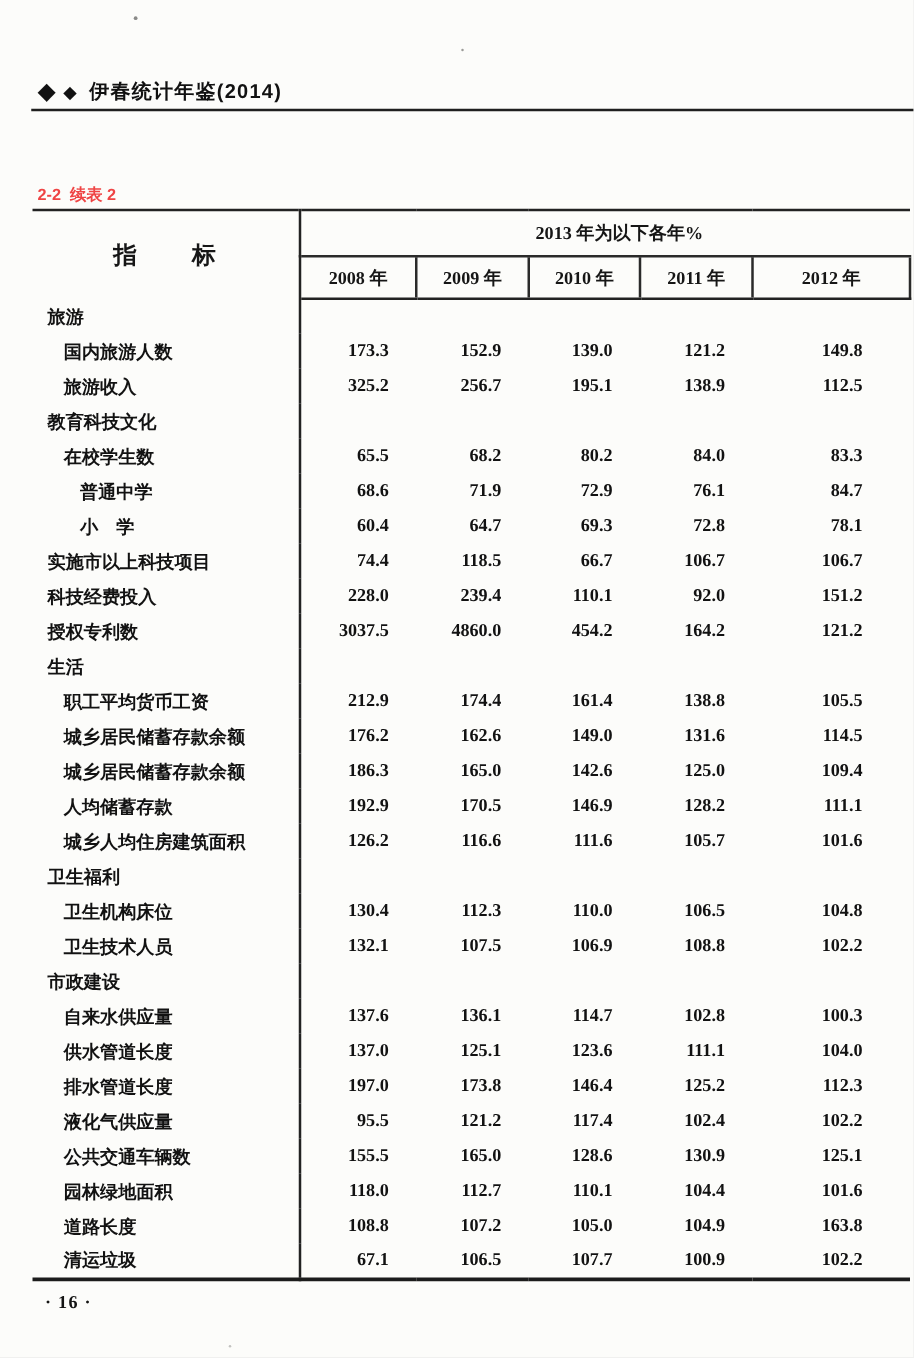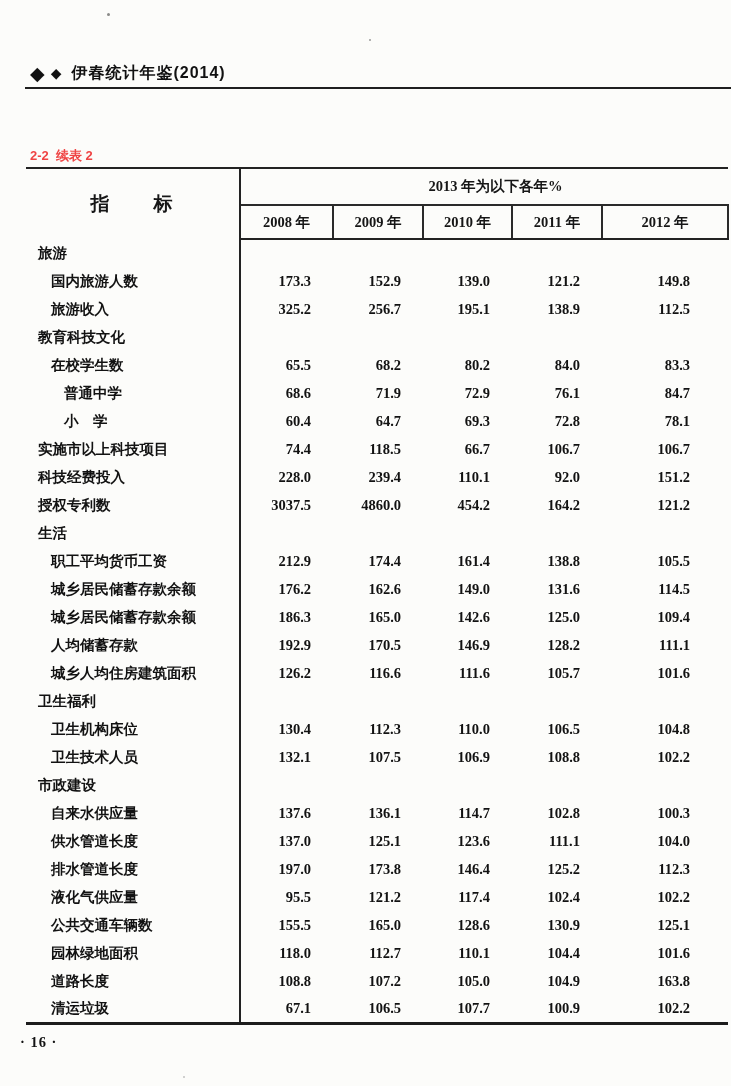--- a/index.html
+++ b/index.html
@@ -56,21 +56,21 @@
     border-right:2px solid #222;font-size:14.5px;color:#121212;
     white-space:pre;overflow:hidden;
   }
   td.label.lvl0{padding-left:12px;font-weight:700;}
   td.label.lvl1{padding-left:25px;}
   td.label.lvl2{padding-left:38px;}
   td.num{text-align:right;padding-right:22px;font-size:14.5px;color:#121212;}
   td.num.c4{padding-right:38px;}
   
   .pageno{
-    position:absolute;left:20px;top:1034px;
+    position:absolute;left:36px;top:1034px;
     font-size:14.5px;font-weight:600;letter-spacing:1px;color:#141414;
   }
 </style>
 </head>
 <body>
 
 <div id="page">
 
   <div class="speck" id="speck1"></div>
   <div class="speck" id="speck2"></div>

